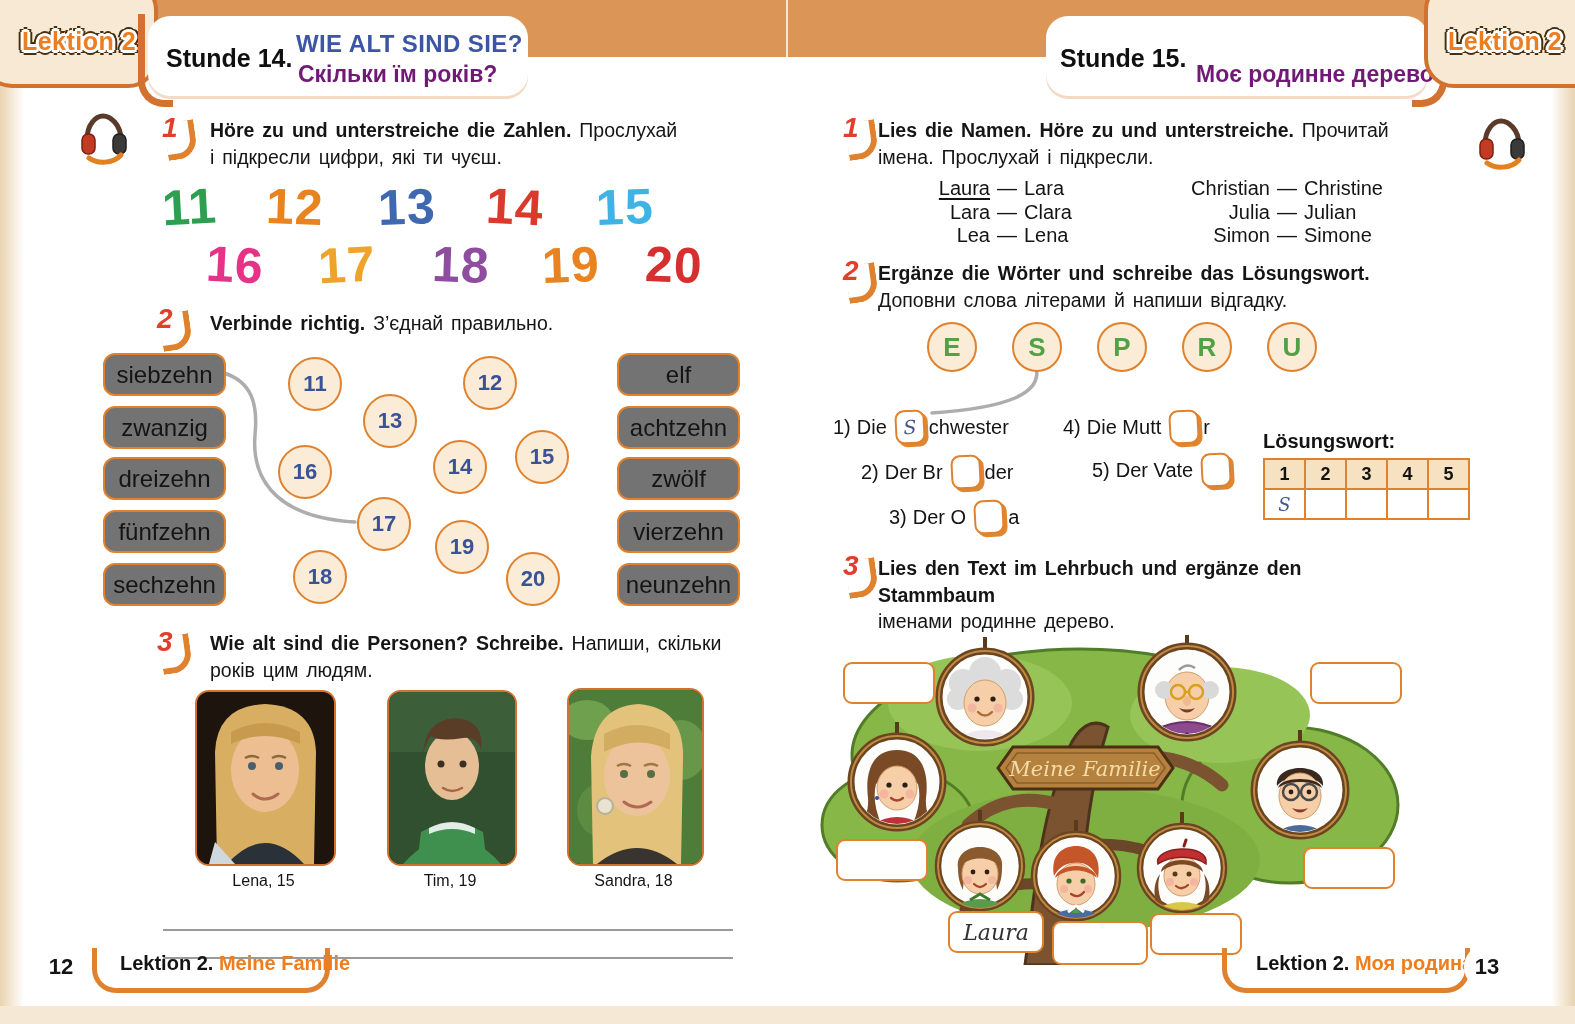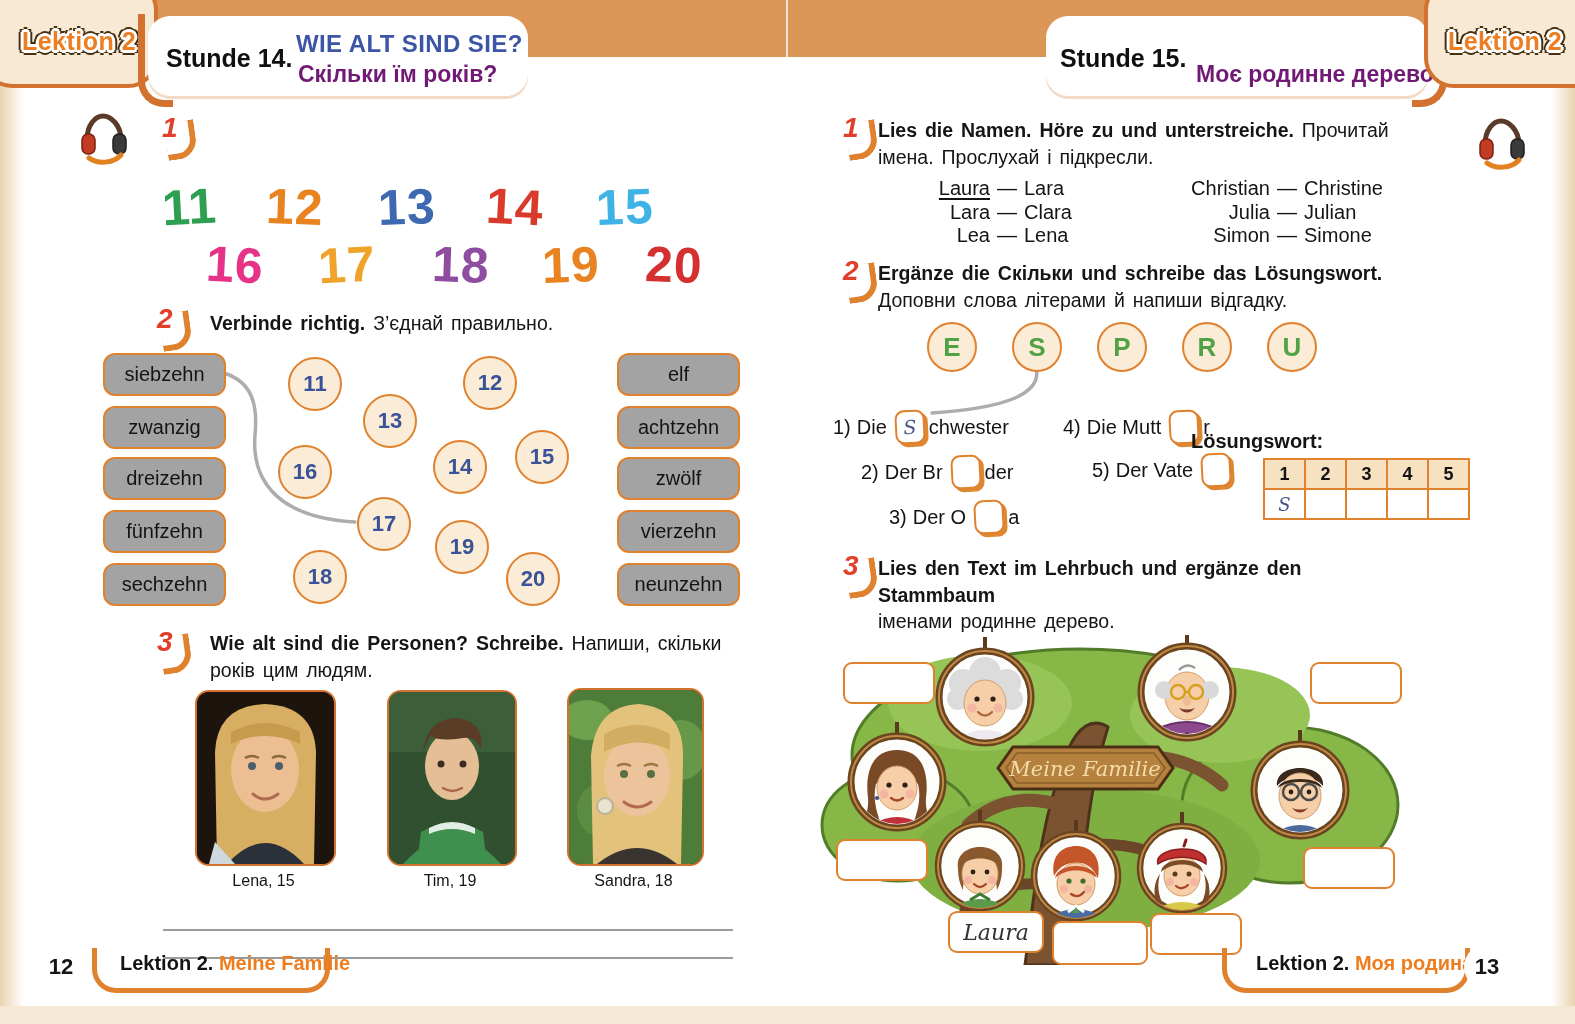--- a/index.html
+++ b/index.html
@@ -27,21 +27,21 @@
   
   .exnum{position:absolute;width:44px;height:48px;}
   .exnum-n{position:absolute;left:7px;top:0;font-size:28px;font-weight:800;font-style:italic;color:#E23F2B;}
   .exnum-hook{position:absolute;right:3px;top:9px;width:24px;height:32px;border-right:6px solid #E0812E;border-bottom:6px solid #E0812E;border-bottom-right-radius:20px;transform:rotate(-8deg);}
   
   .extext{position:absolute;font-size:19.5px;line-height:26.5px;color:#151515;word-spacing:2.5px;}
   .b{font-weight:700;}
   
   .bignum{position:absolute;font-size:50px;font-weight:800;letter-spacing:1px;}
   
-  .mword{position:absolute;width:119px;height:39px;background:#a3a3a3;border:2.5px solid #E0812E;border-radius:12px;display:flex;align-items:center;justify-content:center;font-size:20px;}
+  .mword{position:absolute;width:119px;height:39px;background:#737373;border:2.5px solid #E0812E;border-radius:12px;display:flex;align-items:center;justify-content:center;font-size:24px;}
   .mcirc{position:absolute;width:50px;height:50px;background:#FAECD6;border:2.5px solid #E0812E;border-radius:50%;display:flex;align-items:center;justify-content:center;font-size:22px;font-weight:800;color:#3A5398;}
   .connectors{position:absolute;left:0;top:0;pointer-events:none;}
   
   .photo{position:absolute;border:2.5px solid #D2722E;border-radius:14px;overflow:hidden;background:#222;}
   .pcap{position:absolute;font-size:16px;text-align:center;color:#141414;}
   .hand{font-family:"DejaVu Serif",serif;font-style:italic;}
   .hwrite{position:absolute;font-size:23px;color:#26262b;}
   .hline{position:absolute;height:0;border-top:2px solid #9a9a9a;}
   
   .lcirc{position:absolute;width:46px;height:46px;background:#FAECD6;border:2.5px solid #E0812E;border-radius:50%;display:flex;align-items:center;justify-content:center;font-size:26px;font-weight:800;color:#51A246;}
@@ -112,20 +112,25 @@
   </svg>
 
   <svg class="connectors" width="1575" height="1024">
     <path d="M224 373 C252 382 258 404 255 435 C252 472 268 517 355 522" fill="none" stroke="#ADADAD" stroke-width="3.5" stroke-linecap="round"></path>
     <path d="M1036 367 C1043 394 1006 408 932 413" fill="none" stroke="#ADADAD" stroke-width="3.5" stroke-linecap="round"></path>
   </svg>
 
   <div class="exnum" style="left:155px;top:112px;">
     <span class="exnum-n">1</span>
     <span class="exnum-hook"></span>
+  </div>
+  <div class="extext" style="left:210px;top:117px;width:527px;">
+    <div><span class="b">Höre zu und unterstreiche die Zahlen.</span>
+      <span>Прослухай</span></div>
+    <div><span>і підкресли цифри, які ти чуєш.</span></div>
   </div>
 
   <span class="bignum" style="left: 162px; top: 178px; transform: rotate(-3deg); color: rgb(46, 158, 80);">11</span>
   <span class="bignum" style="left: 266px; top: 178px; transform: rotate(2deg); color: rgb(232, 131, 31);">12</span>
   <span class="bignum" style="left: 378px; top: 178px; transform: rotate(-2deg); color: rgb(62, 104, 176);">13</span>
   <span class="bignum" style="left: 486px; top: 178px; transform: rotate(3deg); color: rgb(217, 58, 43);">14</span>
   <span class="bignum" style="left: 596px; top: 178px; transform: rotate(-2deg); color: rgb(63, 179, 229);">15</span>
   <span class="bignum" style="left: 206px; top: 236px; transform: rotate(3deg); color: rgb(230, 51, 135);">16</span>
   <span class="bignum" style="left: 318px; top: 236px; transform: rotate(-3deg); color: rgb(239, 163, 43);">17</span>
   <span class="bignum" style="left: 432px; top: 236px; transform: rotate(2deg); color: rgb(142, 77, 158);">18</span>
@@ -278,21 +283,21 @@
         <span class="nd">—</span>
         <span class="nb">Simone</span>
       </div>
   </div>
 
   <div class="exnum" style="left:836px;top:255px;">
     <span class="exnum-n">2</span>
     <span class="exnum-hook"></span>
   </div>
   <div class="extext" style="left:878px;top:260px;width:545px;">
-    <div><span class="b">Ergänze die Скільки und schreibe das Lösungswort.</span></div>
+    <div><span class="b">Ergänze die Wörter und schreibe das Lösungswort.</span></div>
     <div><span>Доповни слова літерами й напиши відгадку.</span></div>
   </div>
 
   <div class="lcirc" style="left:927px;top:322px;">E</div>
   <div class="lcirc" style="left:1012px;top:322px;">S</div>
   <div class="lcirc" style="left:1097px;top:322px;">P</div>
   <div class="lcirc" style="left:1182px;top:322px;">R</div>
   <div class="lcirc" style="left:1267px;top:322px;">U</div>
 
   <div class="wrow" style="left:833px;top:410px;">
@@ -318,21 +323,21 @@
     <span>Die Mutt</span>
     <span class="wbox"></span>
     <span style="margin-left:-4px;">r</span>
   </div>
   <div class="wrow" style="left:1092px;top:453px;">
     <span>5)</span>
     <span>Der Vate</span>
     <span class="wbox"></span>
   </div>
 
-  <div class="lw-label" style="left:1191px;top:430px;">Lösungswort:</div>
+  <div class="lw-label" style="left:1263px;top:430px;">Lösungswort:</div>
   <div class="lw-table" style="left:1263px;top:458px;">
     <div class="lw-cell hd">1</div>
     <div class="lw-cell hd">2</div>
     <div class="lw-cell hd">3</div>
     <div class="lw-cell hd">4</div>
     <div class="lw-cell hd">5</div>
     <div class="lw-cell bd hand" style="color:#44568A;">S</div>
     <div class="lw-cell bd"></div>
     <div class="lw-cell bd"></div>
     <div class="lw-cell bd"></div>

